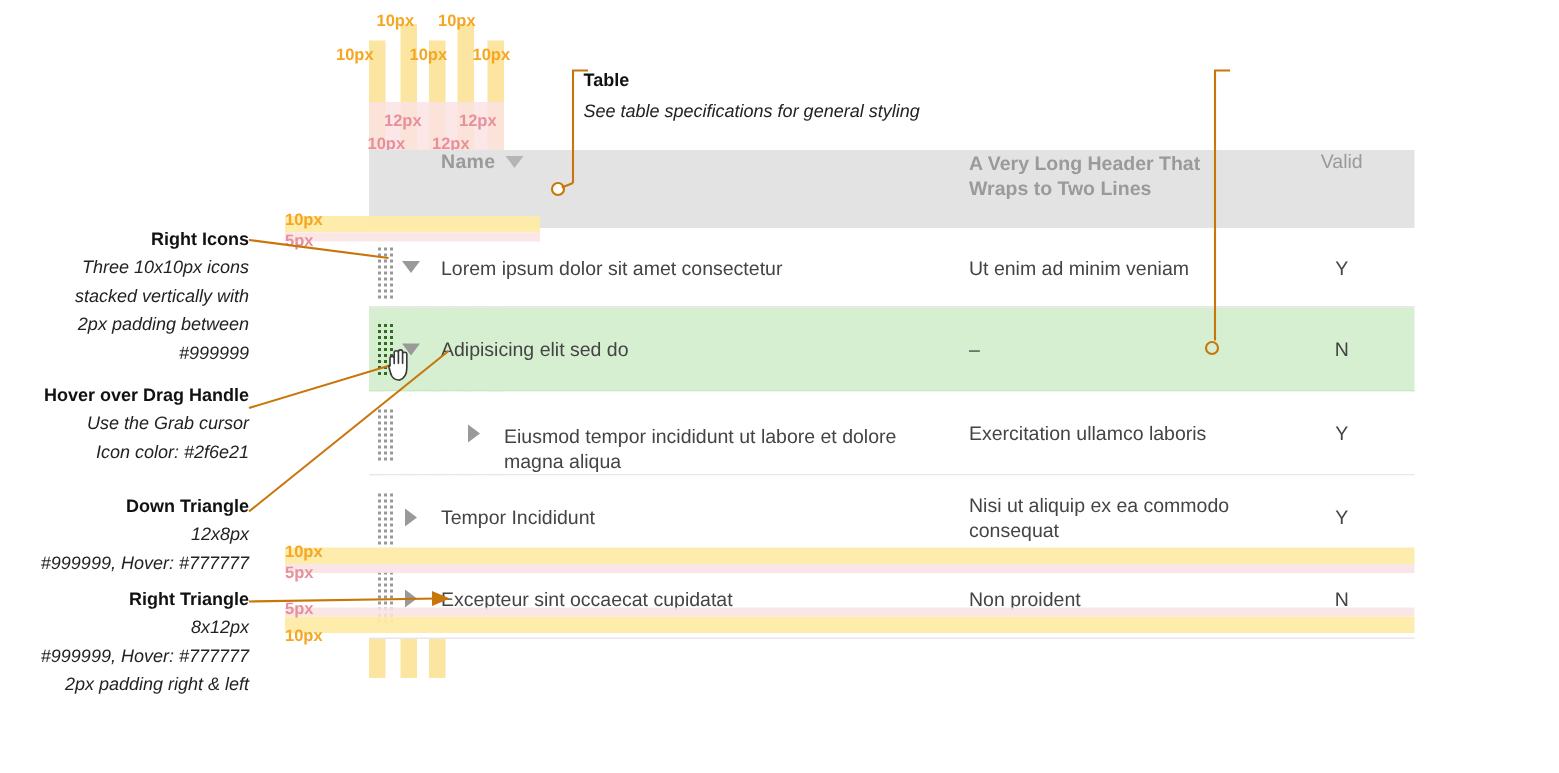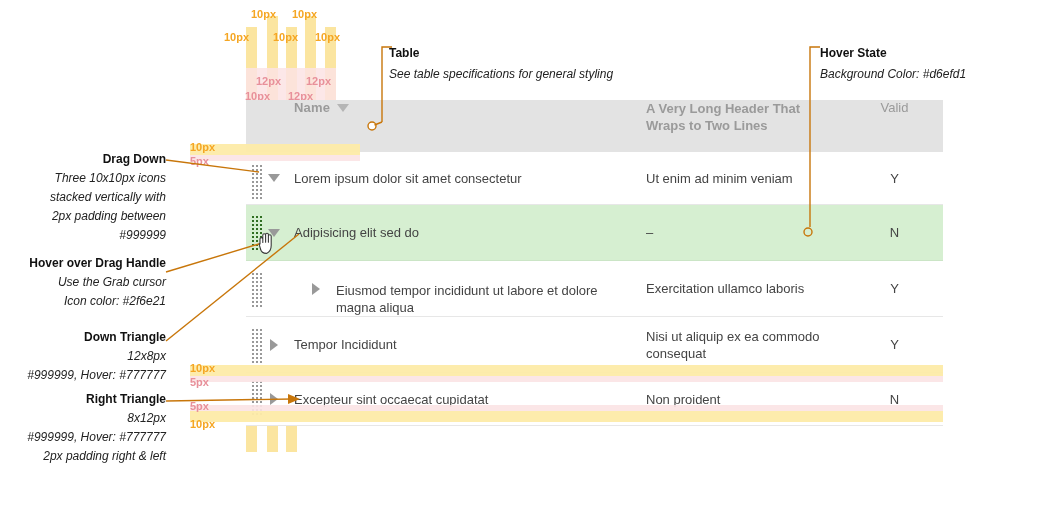--- a/index.html
+++ b/index.html
@@ -335,29 +335,23 @@
     <path d="M288 394 L300 399 L288 404 Z" fill="#c8760a"></path>
   </svg>
 
   <div class="callout" style="left:389px;top:46px;">
     <div class="title">Table</div>
     <div class="body" style="margin-top:5px;">
       <div>See table specifications for general styling</div>
     </div>
   </div>
 
-  <div class="callout" style="left:820px;top:46px;">
-    <div class="title">Hover State</div>
-    <div class="body" style="margin-top:5px;">
-      <div>Background Color: #d6efd1</div>
-    </div>
-  </div>
 
   <div class="callout leftblock" style="left:0;top:152px;width:166px;">
-    <div class="title" style="text-align:right;">Drag Down</div>
+    <div class="title" style="text-align:right;">Right Icons</div>
     <div class="body" style="margin-top:3px;">
       <div>Three 10x10px icons</div>
       <div>stacked vertically with</div>
       <div>2px padding between</div>
       <div>#999999</div>
     </div>
   </div>
 
   <div class="callout leftblock" style="left:0;top:256px;width:166px;">
     <div class="title" style="text-align:right;">Hover over Drag Handle</div>

